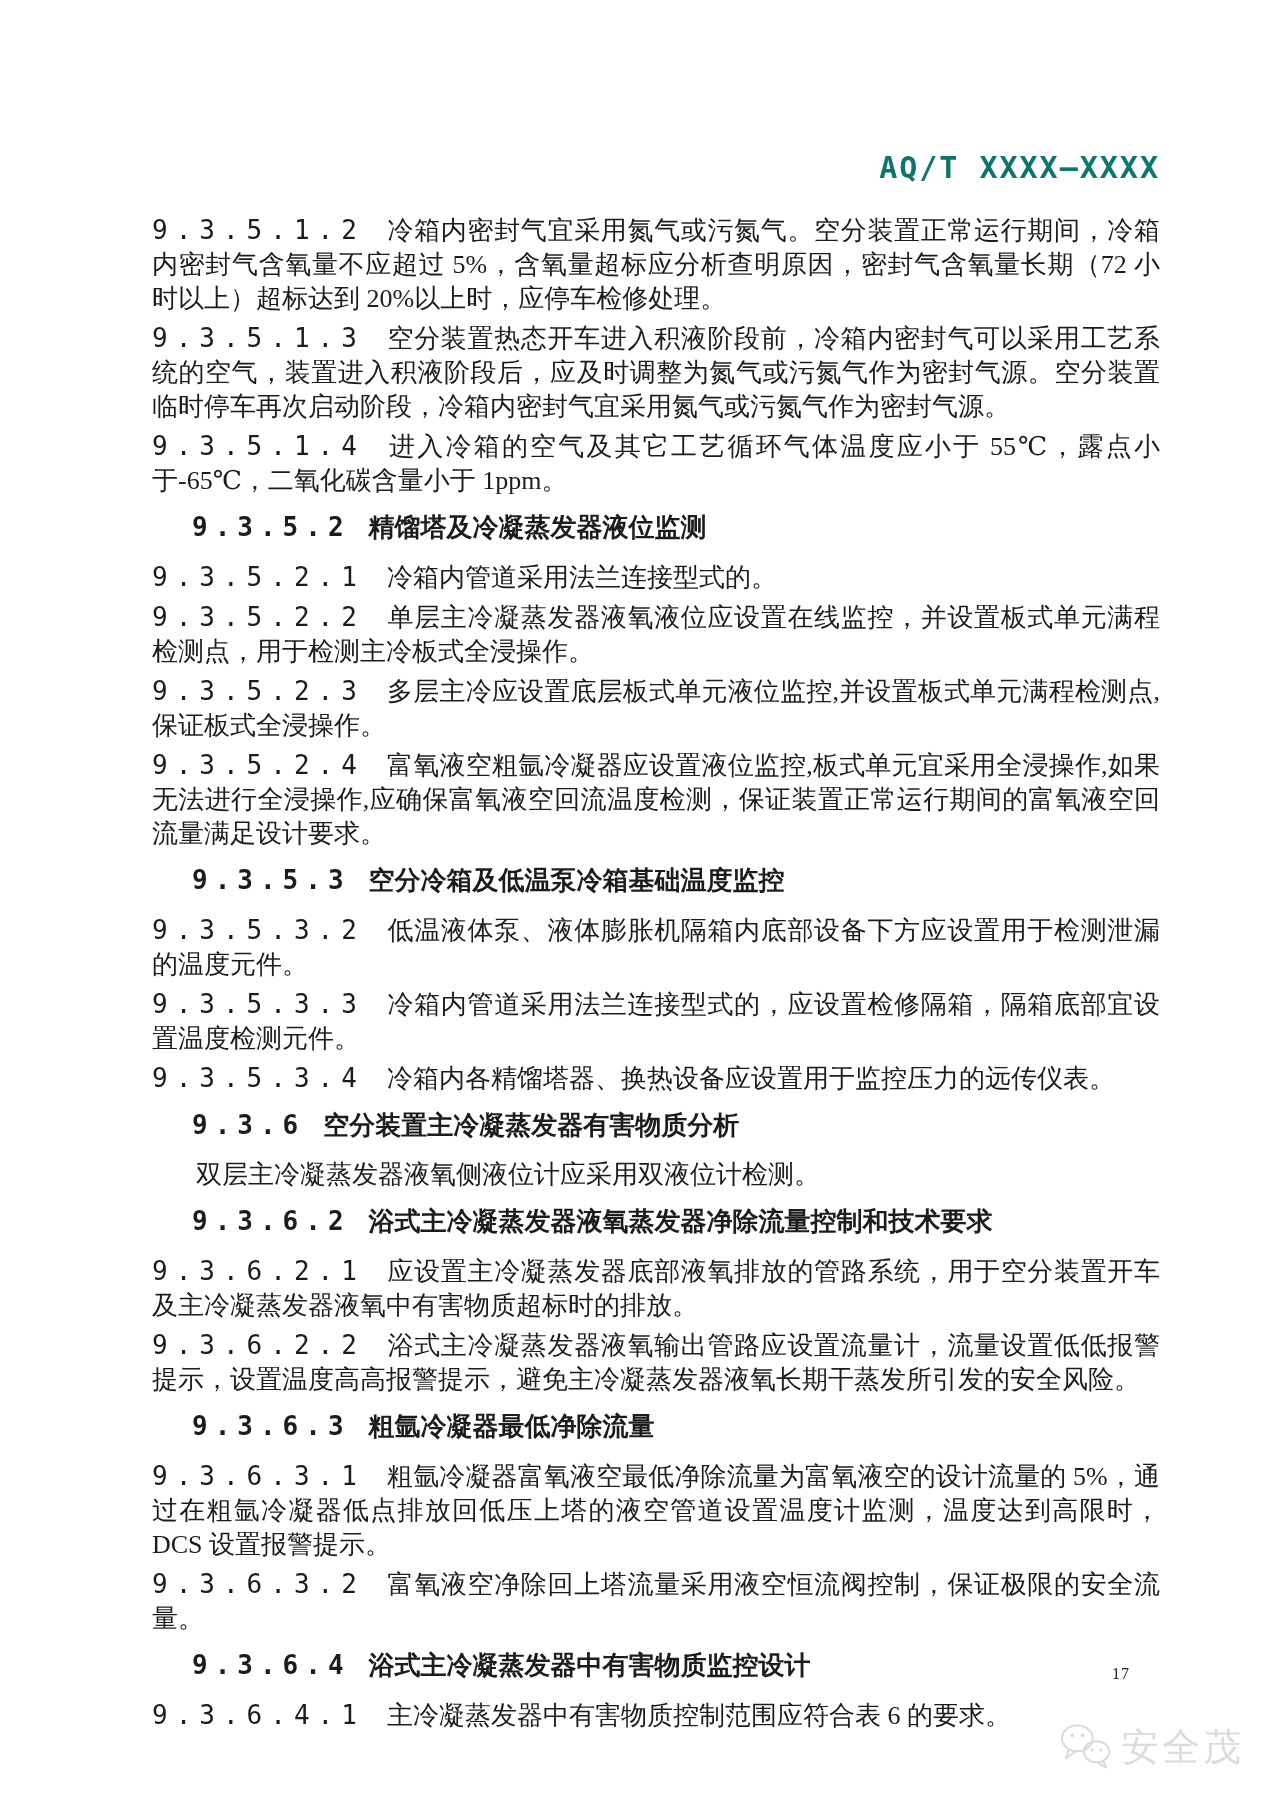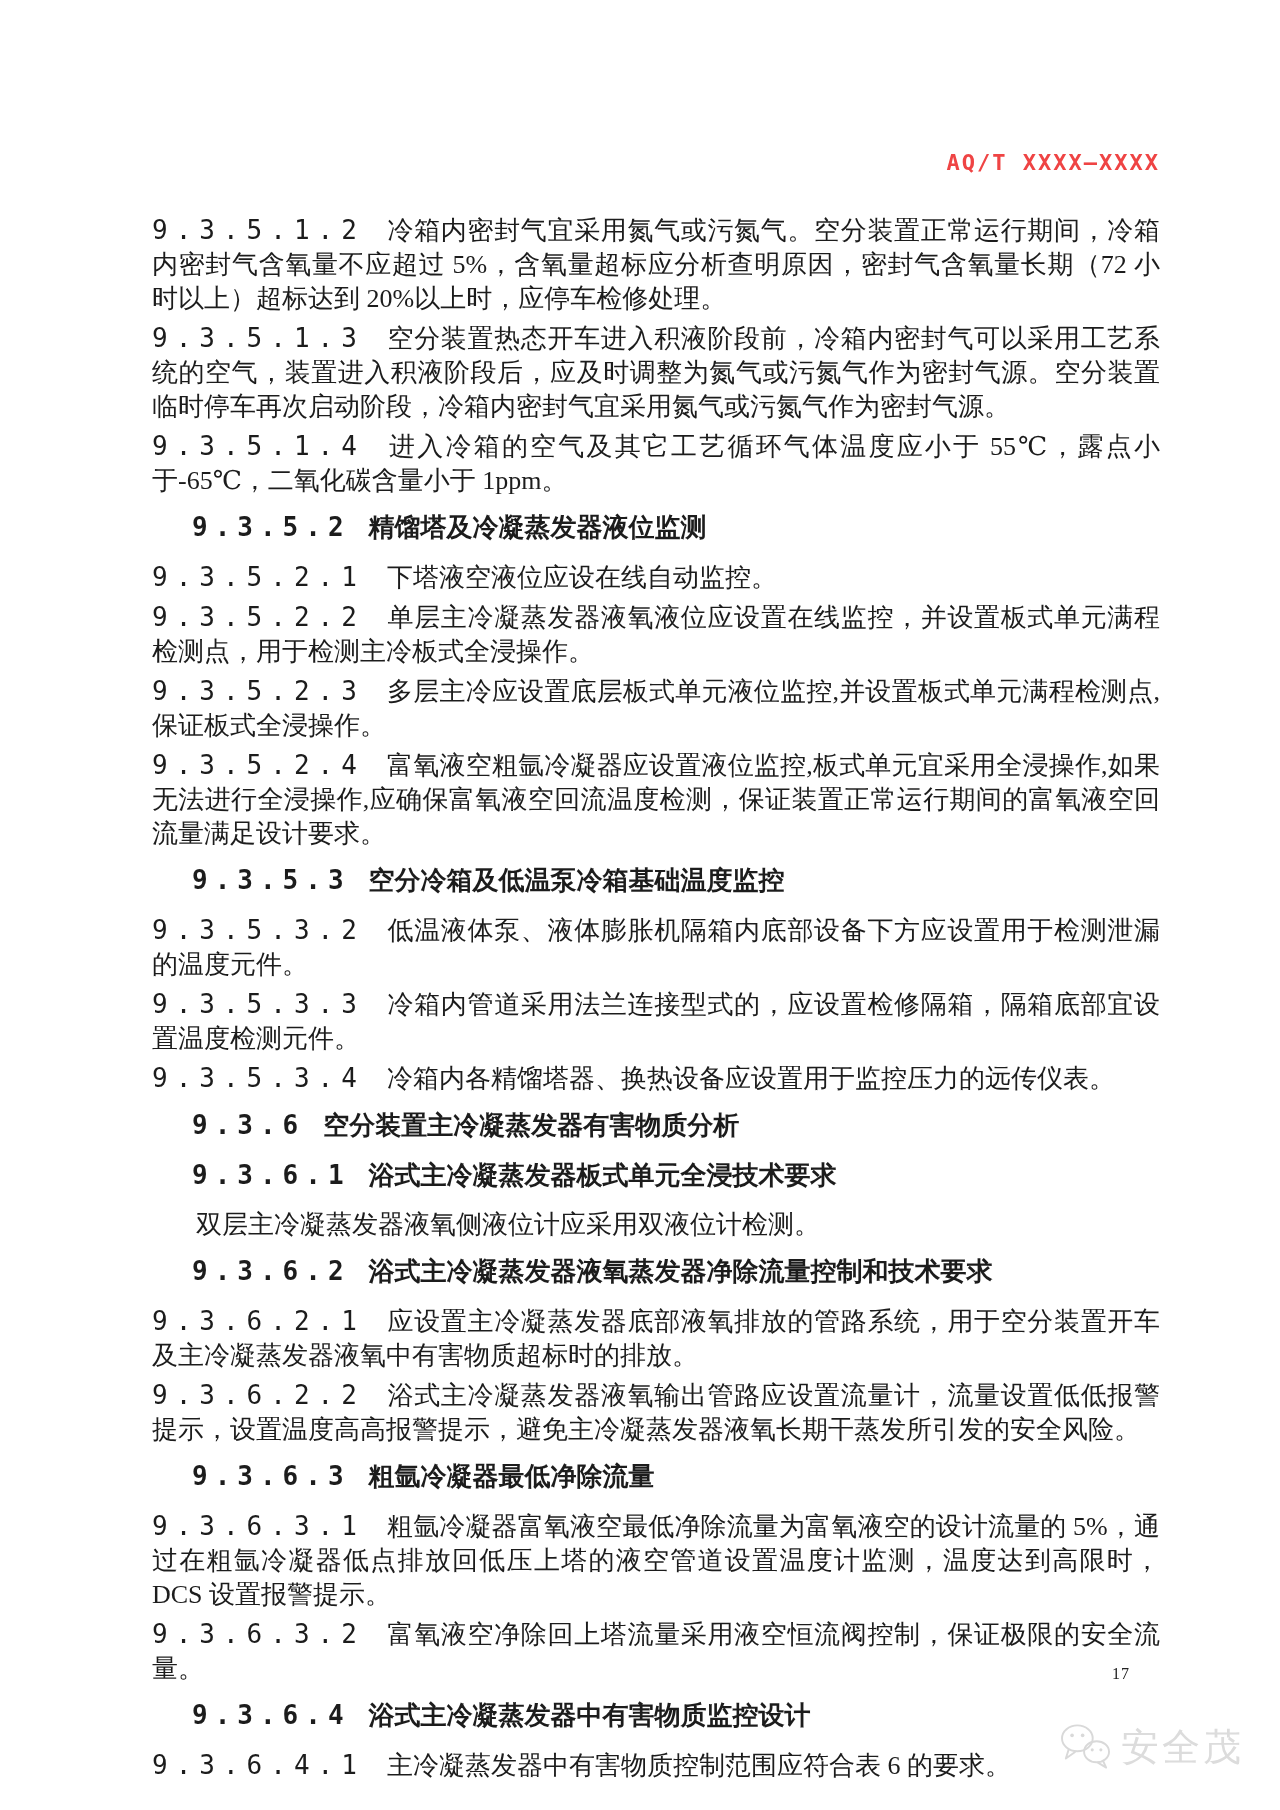--- a/index.html
+++ b/index.html
@@ -14,24 +14,24 @@
     background: #ffffff;
     overflow: hidden;
     font-family: "Liberation Serif", "DejaVu Serif", serif;
     color: #1c1c1c;
   }
   #doc-code {
     position: absolute;
     top: 150px;
     right: 120px;
     font-family: "DejaVu Sans Mono", "Liberation Mono", monospace;
-    font-size: 22px;
+    font-size: 30px;
     font-weight: 600;
     letter-spacing: 2px;
-    color: #ef4444;
+    color: #0f766e;
   }
   #content {
     position: absolute;
     top: 213px;
     left: 152px;
     width: 1008px;
   }
   #content p {
     font-size: 26px;
     line-height: 34px;
@@ -91,30 +91,29 @@
 
 <div id="page">
 
   <div id="doc-code">AQ/T XXXX—XXXX</div>
 
   <div id="content">
       <p class="clause"><span class="num">9.3.5.1.2</span><span>冷箱内密封气宜采用氮气或污氮气。空分装置正常运行期间，冷箱内密封气含氧量不应超过 5%，含氧量超标应分析查明原因，密封气含氧量长期（72 小时以上）超标达到 20%以上时，应停车检修处理。</span></p>
       <p class="clause"><span class="num">9.3.5.1.3</span><span>空分装置热态开车进入积液阶段前，冷箱内密封气可以采用工艺系统的空气，装置进入积液阶段后，应及时调整为氮气或污氮气作为密封气源。空分装置临时停车再次启动阶段，冷箱内密封气宜采用氮气或污氮气作为密封气源。</span></p>
       <p class="clause"><span class="num">9.3.5.1.4</span><span>进入冷箱的空气及其它工艺循环气体温度应小于 55℃，露点小于-65℃，二氧化碳含量小于 1ppm。</span></p>
       <p class="section-heading"><span class="num">9.3.5.2</span><span>精馏塔及冷凝蒸发器液位监测</span></p>
-      <p class="clause"><span class="num">9.3.5.2.1</span><span>下塔液空液位应设在线自动监控。</span></p>
+      <p class="clause"><span class="num">9.3.5.2.1</span><span>冷箱内管道采用法兰连接型式的。</span></p>
       <p class="clause"><span class="num">9.3.5.2.2</span><span>单层主冷凝蒸发器液氧液位应设置在线监控，并设置板式单元满程检测点，用于检测主冷板式全浸操作。</span></p>
       <p class="clause"><span class="num">9.3.5.2.3</span><span>多层主冷应设置底层板式单元液位监控,并设置板式单元满程检测点,保证板式全浸操作。</span></p>
       <p class="clause"><span class="num">9.3.5.2.4</span><span>富氧液空粗氩冷凝器应设置液位监控,板式单元宜采用全浸操作,如果无法进行全浸操作,应确保富氧液空回流温度检测，保证装置正常运行期间的富氧液空回流量满足设计要求。</span></p>
       <p class="section-heading"><span class="num">9.3.5.3</span><span>空分冷箱及低温泵冷箱基础温度监控</span></p>
       <p class="clause"><span class="num">9.3.5.3.2</span><span>低温液体泵、液体膨胀机隔箱内底部设备下方应设置用于检测泄漏的温度元件。</span></p>
       <p class="clause"><span class="num">9.3.5.3.3</span><span>冷箱内管道采用法兰连接型式的，应设置检修隔箱，隔箱底部宜设置温度检测元件。</span></p>
       <p class="clause"><span class="num">9.3.5.3.4</span><span>冷箱内各精馏塔器、换热设备应设置用于监控压力的远传仪表。</span></p>
       <p class="section-heading"><span class="num">9.3.6</span><span>空分装置主冷凝蒸发器有害物质分析</span></p>
-      <p class="section-heading"><span class="num">9.3.6.1</span><span>浴式主冷凝蒸发器板式单元全浸技术要求</span></p>
       <p class="clause plain-indent"><span>双层主冷凝蒸发器液氧侧液位计应采用双液位计检测。</span></p>
       <p class="section-heading"><span class="num">9.3.6.2</span><span>浴式主冷凝蒸发器液氧蒸发器净除流量控制和技术要求</span></p>
       <p class="clause"><span class="num">9.3.6.2.1</span><span>应设置主冷凝蒸发器底部液氧排放的管路系统，用于空分装置开车及主冷凝蒸发器液氧中有害物质超标时的排放。</span></p>
       <p class="clause"><span class="num">9.3.6.2.2</span><span>浴式主冷凝蒸发器液氧输出管路应设置流量计，流量设置低低报警提示，设置温度高高报警提示，避免主冷凝蒸发器液氧长期干蒸发所引发的安全风险。</span></p>
       <p class="section-heading"><span class="num">9.3.6.3</span><span>粗氩冷凝器最低净除流量</span></p>
       <p class="clause"><span class="num">9.3.6.3.1</span><span>粗氩冷凝器富氧液空最低净除流量为富氧液空的设计流量的 5%，通过在粗氩冷凝器低点排放回低压上塔的液空管道设置温度计监测，温度达到高限时，DCS 设置报警提示。</span></p>
       <p class="clause"><span class="num">9.3.6.3.2</span><span>富氧液空净除回上塔流量采用液空恒流阀控制，保证极限的安全流量。</span></p>
       <p class="section-heading"><span class="num">9.3.6.4</span><span>浴式主冷凝蒸发器中有害物质监控设计</span></p>
       <p class="clause"><span class="num">9.3.6.4.1</span><span>主冷凝蒸发器中有害物质控制范围应符合表 6 的要求。</span></p>
     </div>

